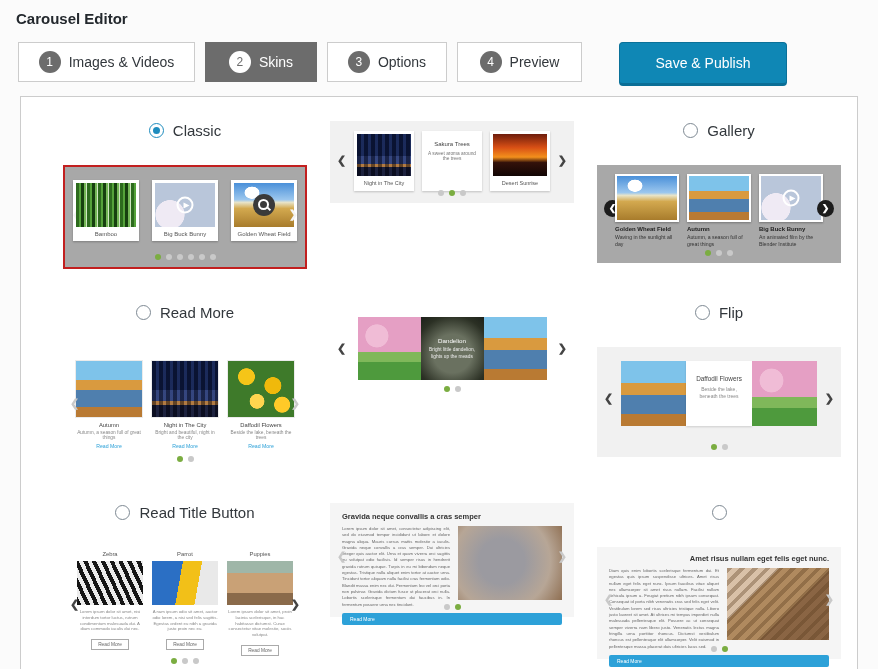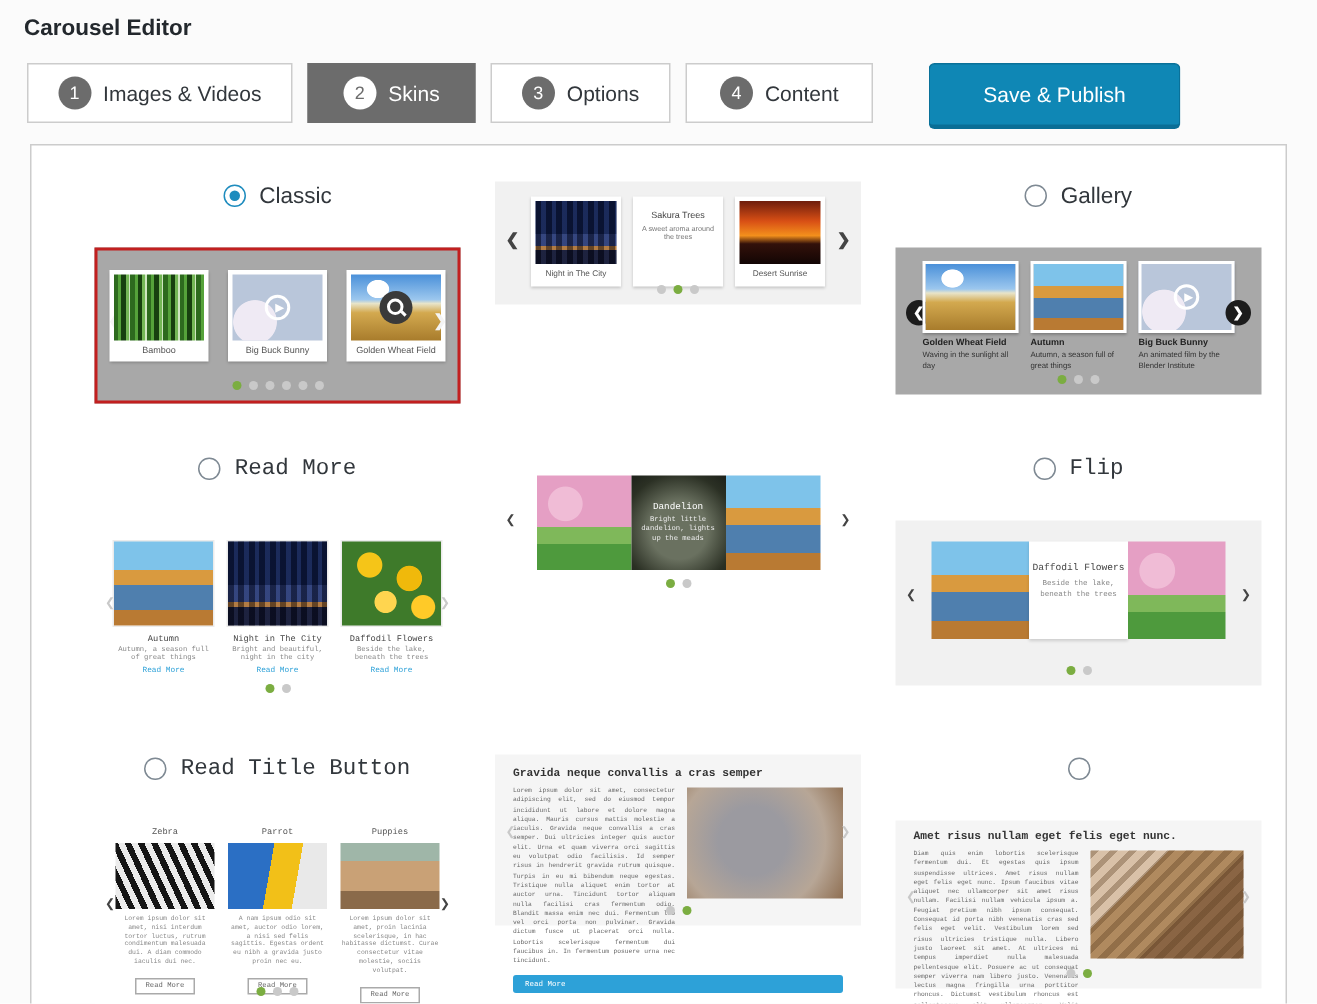--- a/index.html
+++ b/index.html
@@ -18,21 +18,21 @@
   .tab.active .num { background:#fff; color:#6c6c6c; }
   .tab-1 { width:177px; } .tab-2 { width:112px; } .tab-3 { width:120px; } .tab-4 { width:125px; }
   .save-btn { margin-left:27px; width:168px; height:44px; background:#0f87b5; color:#fff;
               border:1px solid #0a7199; border-bottom:3px solid #0a6e96; border-radius:4px;
               font-size:14px; cursor:pointer; font-family:"Liberation Sans", sans-serif; }
 
   
   .panel { margin:10px 0 0 20px; width:838px; height:600px; background:#fff; border:1px solid #ccc;
            padding:24px 18px 0 42px; overflow:hidden; }
   .skin-row { display:grid; grid-template-columns:244px 244px 244px; column-gap:23px; align-items:start; }
-  .skin-row + .skin-row { margin-top:34px;font-family:Liberation Mono, monospace; }
+  .skin-row + .skin-row { margin-top:34px; }
   .cell { display:flex; flex-direction:column; }
   .radio-row { display:flex; align-items:center; justify-content:center; gap:9px; height:18px;
                margin-bottom:26px; cursor:pointer; }
   .radio { width:15px; height:15px; border-radius:50%; background:#fff; border:1px solid #7e8993;
            display:inline-block; position:relative; flex:0 0 auto; }
   .radio.checked { border-color:#1e8cbe; }
   .radio.checked::after { content:""; position:absolute; left:3px; top:3px; width:7px; height:7px;
            border-radius:50%; background:#1e8cbe; }
   .radio-label { font-size:15px; color:#32373c; }
 
@@ -139,21 +139,21 @@
   .rmb .item { width:66px; text-align:center; }
   .rmb .item .t { font-size:5.8px; color:#555; margin-bottom:4px; }
   .rmb .item .ph { width:66px; height:44px; }
   .rmb .item .txt { font-size:4.3px; color:#888; margin-top:4px; line-height:1.35; text-align:center; }
   .rmb .item .btn { display:inline-block; margin-top:4px; border:1px solid #aaa; background:#fff;
                     font-size:4.8px; color:#666; padding:2px 6px; }
 
   
   .preview.htmlslider { height:114px; padding:9px 12px 0; }
   .htmlslider .hd { font-size:7.5px; font-weight:bold; color:#333; margin-bottom:5px; }
-  .htmlslider .hd.center { text-align:left; }
+  .htmlslider .hd.center { text-align:right; }
   .htmlslider .cols { display:flex; gap:8px; }
   .htmlslider .txt { font-size:4.2px; color:#666; line-height:1.5; text-align:justify; flex:1; }
   .htmlslider .ph { flex:0 0 auto; }
   .htmlslider .ph.kitten { width:104px; height:74px; }
   .htmlslider .ph.tabby  { width:102px; height:72px; }
   .htmlslider .btn { display:block; margin:5px auto 0; background:#2da1d8; color:#fff; border:0;
                      font-size:5px; padding:3px 8px; border-radius:2px; }
   .preview.htmlslider.wt { height:112px; padding-top:7px; }
 </style>
 </head>
@@ -169,21 +169,21 @@
   <div class="tab tab-2 active">
     <span class="num">2</span>
     <span>Skins</span>
   </div>
   <div class="tab tab-3">
     <span class="num">3</span>
     <span>Options</span>
   </div>
   <div class="tab tab-4">
     <span class="num">4</span>
-    <span>Content</span>
+    <span>Preview</span>
   </div>
   <button class="save-btn">Save &amp; Publish</button>
 </div>
 
 <div class="panel">
 
   <div class="skin-row">
 
     <div class="cell">
       <div class="radio-row">

